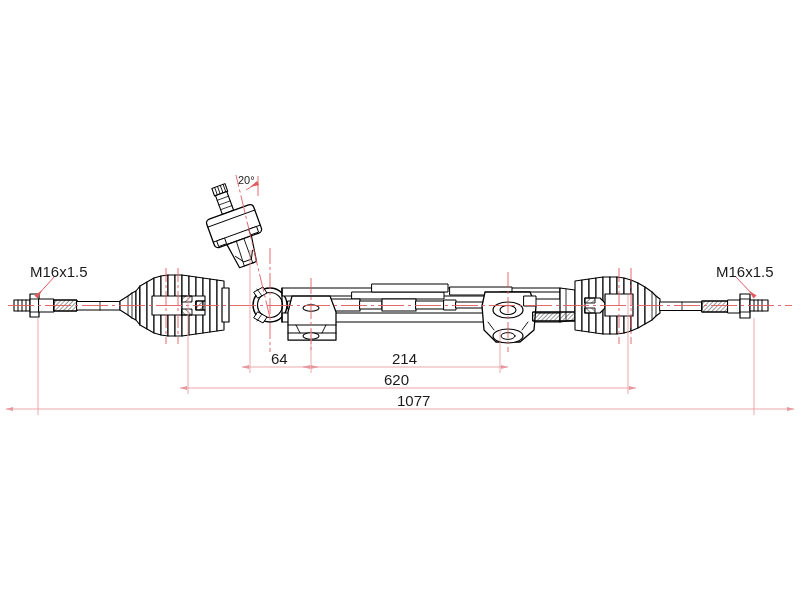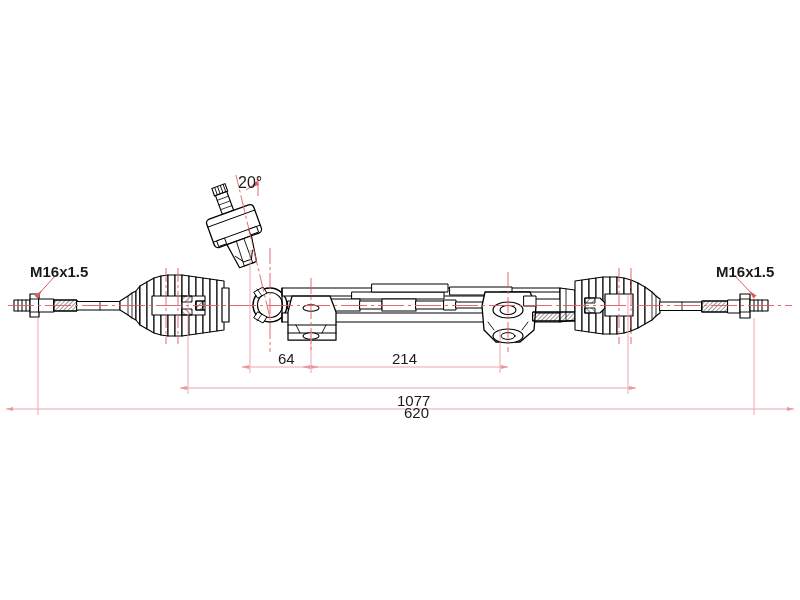--- a/index.html
+++ b/index.html
@@ -2,23 +2,23 @@
 <html><head>
 <meta charset="utf-8">
 <style>
   html,body{margin:0;padding:0;background:#ffffff;}
   body{width:800px;height:600px;overflow:hidden;
        font-family:"Liberation Sans", sans-serif;}
   #stage{position:relative;width:800px;height:600px;background:#fff;}
   #stage svg{position:absolute;left:0;top:0;}
   .lbl{position:absolute;font-family:"Liberation Sans",sans-serif;color:#1a1a1a;
        white-space:nowrap;}
-  .lbl-thread{font-size:15px;font-weight:bold;}
+  .lbl-thread{font-size:15px;}
   .lbl-dim{font-size:15px;}
-  .lbl-ang{font-size:16px;}
+  .lbl-ang{font-size:11px;}
 </style>
 </head>
 <body>
 
 <div id="stage">
 
 <svg width="800" height="600" viewBox="0 0 800 600" xmlns="http://www.w3.org/2000/svg">
   <defs>
     <marker id="arrL" markerWidth="9" markerHeight="6" refX="8" refY="3" orient="auto" markerUnits="userSpaceOnUse">
       <path d="M8,3 L0,3" stroke="#e8989c" stroke-width="0.9" fill="none"></path>
@@ -273,18 +273,18 @@
   <g stroke="#e05a60" stroke-width="1" fill="none">
     <line x1="55" y1="276" x2="36" y2="297" marker-end="url(#arrAng)"></line>
     <line x1="735" y1="276" x2="755" y2="297" marker-end="url(#arrAng)"></line>
   </g>
 </svg>
 
 <div class="lbl lbl-thread" style="left:30px;  top:263px;">M16x1.5</div>
 <div class="lbl lbl-thread" style="left:716px; top:263px;">M16x1.5</div>
 <div class="lbl lbl-ang" style="left:238px; top:174px;">20°</div>
 
-<div class="lbl lbl-dim" style="left:271px; top:350px;margin-left:7px;">64</div>
+<div class="lbl lbl-dim" style="left:271px; top:350px;">64</div>
 <div class="lbl lbl-dim" style="left:392px; top:350px;">214</div>
-<div class="lbl lbl-dim" style="left:404px; top:371px;margin-top:33px;">620</div>
+<div class="lbl lbl-dim" style="left:384px; top:371px;">620</div>
 <div class="lbl lbl-dim" style="left:397px; top:392px;">1077</div>
 
 </div>
 
 </body></html>

